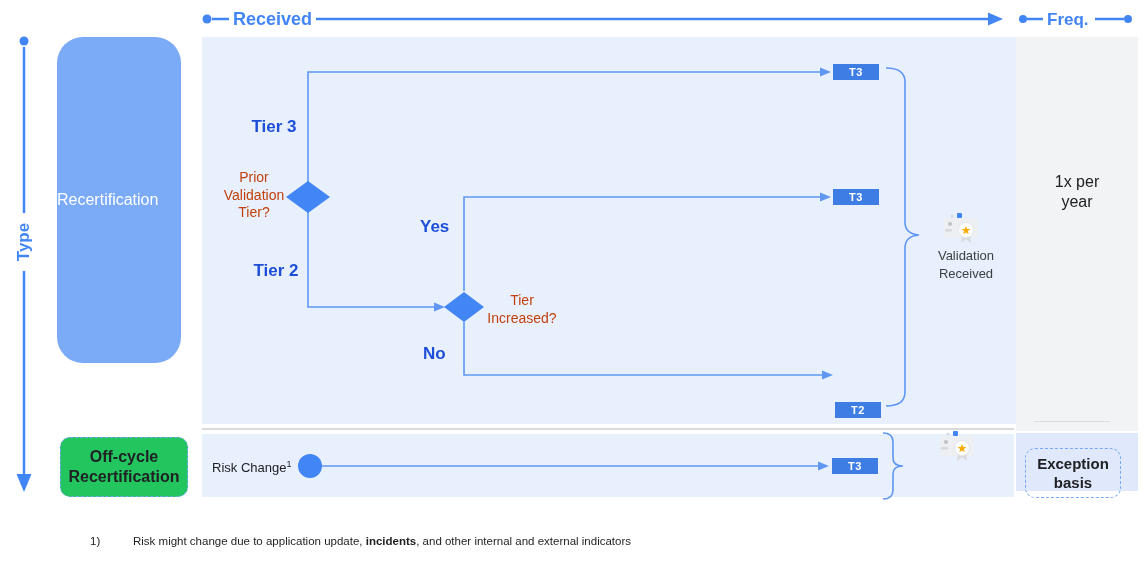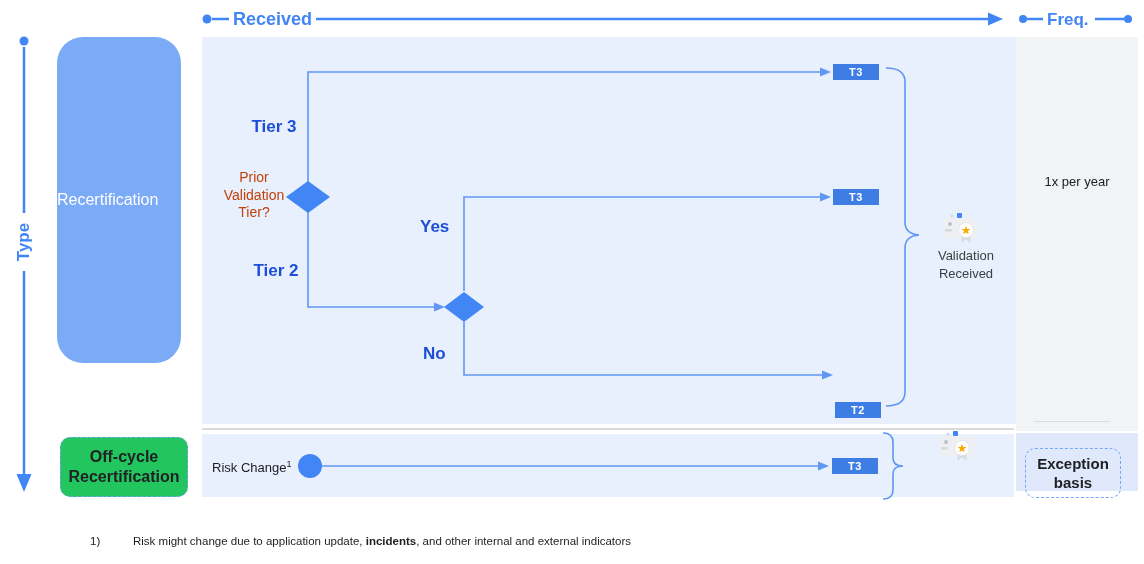--- a/index.html
+++ b/index.html
@@ -41,21 +41,21 @@
   .decision2-label{left:478px;top:292px;width:88px;}
   .pill{width:46px;height:16px;border-radius:0;background:#3d7de4;color:#ffffff;
     font-size:11px;font-weight:bold;display:flex;align-items:center;justify-content:center;letter-spacing:.5px;}
   .pill-top{left:833px;top:64px;}
   .pill-mid{left:833px;top:189px;}
   .pill-t2{left:835px;top:367px;margin-top:35px;}
   .pill-off{left:832px;top:458px;}
   .outcome-label{font-size:13px;line-height:17.5px;color:#3c4043;text-align:center;}
   .outcome-main{left:921px;top:247px;width:90px;}
   .outcome-off{left:897px;top:459px;width:120px;font-size:12.5px;line-height:17px;}
-  .freq-main{left:1042px;top:172px;width:70px;text-align:center;font-size:13px;line-height:19.5px;color:#202124;}
+  .freq-main{left:1042px;top:172px;width:70px;text-align:center;font-size:16px;line-height:19.5px;color:#202124;}
   .risk-change{left:212px;top:459px;font-size:13px;color:#202124;}
   .risk-change sup{font-size:9px;}
   
   .footnote{left:90px;top:535px;font-size:11.5px;color:#1f1f1f;display:flex;}
   .footnote .fn-num{width:43px;}
   svg.overlay{position:absolute;left:0;top:0;width:1144px;height:564px;pointer-events:none;}
 </style>
 </head>
 <body>
 
@@ -138,20 +138,21 @@
   </div>
   <div class="abs offcycle-box">
     <span>Off-cycle Recertification</span>
   </div>
 
   <div class="abs branch tier3-label">Tier 3</div>
   <div class="abs branch tier2-label">Tier 2</div>
   <div class="abs decision-label decision1-label">Prior Validation Tier?</div>
   <div class="abs branch yes-label">Yes</div>
   <div class="abs branch no-label">No</div>
+  <div class="abs decision-label decision2-label">Tier Increased?</div>
 
   <div class="abs pill pill-top">T3</div>
   <div class="abs pill pill-mid">T3</div>
   <div class="abs pill pill-t2">T2</div>
   <div class="abs pill pill-off">T3</div>
 
   <div class="abs outcome-label outcome-main">Validation Received</div>
 
   <div class="abs risk-change">
     <span>Risk Change</span><sup>1</sup>

